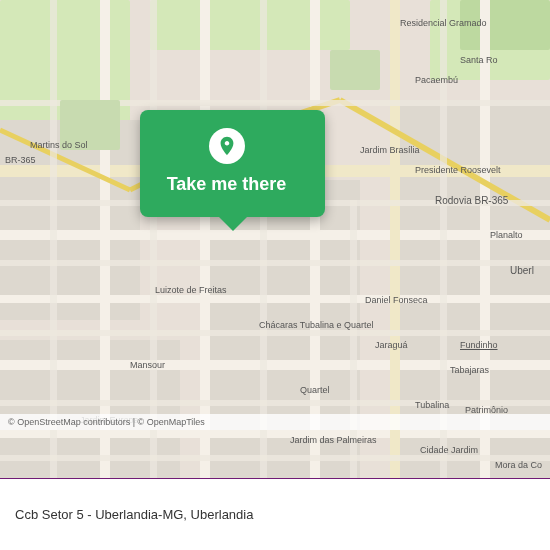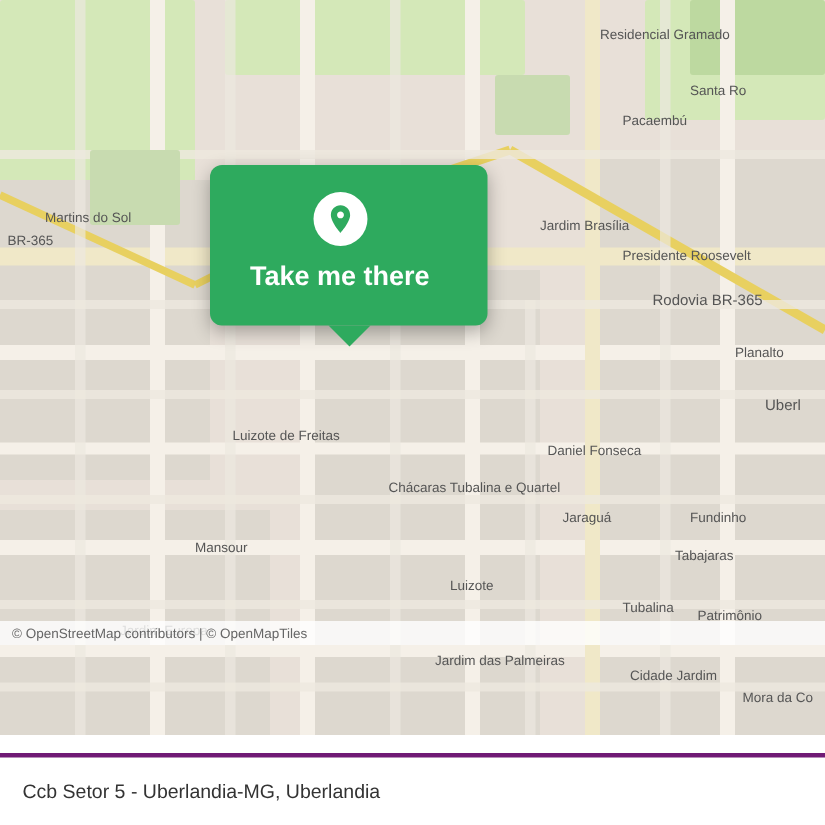--- a/index.html
+++ b/index.html
@@ -78,26 +78,26 @@
       font-size: 10px;
       color: #555;
       font-weight: 500;
       pointer-events: none;
       white-space: nowrap;
     }
 
     
     #bottom-bar {
       width: 550px;
-      height: 48px;
+      height: 72px;
       background: white;
       display: flex;
       align-items: center;
       padding: 0 15px;
-      border-top: 3px solid #701a75;
+      border-top: 1px solid #701a75;
       position: absolute;
       bottom: 0;
       left: 0;
     }
 
     .moovit-logo {
       margin-left: auto;
       display: flex;
       align-items: center;
       gap: 4px;
@@ -209,24 +209,24 @@
       <div class="map-label" style="top: 140px; left: 30px; font-size: 9px;">Martins do Sol</div>
       <div class="map-label" style="top: 145px; left: 360px; font-size: 9px;">Jardim Brasília</div>
       <div class="map-label" style="top: 165px; left: 415px; font-size: 9px;">Presidente Roosevelt</div>
       <div class="map-label" style="top: 195px; left: 435px; font-size: 10px; text-align: center;">Rodovia BR-365</div>
       <div class="map-label" style="top: 230px; left: 490px; font-size: 9px;">Planalto</div>
       <div class="map-label" style="top: 265px; left: 510px; font-size: 10px;">Uberl</div>
       <div class="map-label" style="top: 285px; left: 155px; font-size: 9px;">Luizote de Freitas</div>
       <div class="map-label" style="top: 295px; left: 365px; font-size: 9px;">Daniel Fonseca</div>
       <div class="map-label" style="top: 320px; left: 223px; font-size: 9px; margin-left: 36px;">Chácaras Tubalina e Quartel</div>
       <div class="map-label" style="top: 340px; left: 375px; font-size: 9px;">Jaraguá</div>
-      <div class="map-label" style="top: 340px; left: 460px; font-size: 9px;">Fundinho</div>
+      <div class="map-label" style="top: 340px; left: 460px; font-size: 9px; text-decoration: underline;">Fundinho</div>
       <div class="map-label" style="top: 360px; left: 130px; font-size: 9px;">Mansour</div>
       <div class="map-label" style="top: 365px; left: 450px; font-size: 9px;">Tabajaras</div>
-      <div class="map-label" style="top: 385px; left: 300px; font-size: 9px;">Luizote</div>
+      <div class="map-label" style="top: 385px; left: 300px; font-size: 9px;">Quartel</div>
       <div class="map-label" style="top: 400px; left: 415px; font-size: 9px;">Tubalina</div>
       <div class="map-label" style="top: 405px; left: 465px; font-size: 9px;">Patrimônio</div>
       <div class="map-label" style="top: 415px; left: 80px; font-size: 9px;">Jardim Europa</div>
       <div class="map-label" style="top: 435px; left: 290px; font-size: 9px;">Jardim das Palmeiras</div>
       <div class="map-label" style="top: 445px; left: 420px; font-size: 9px;">Cidade Jardim</div>
       <div class="map-label" style="top: 460px; left: 495px; font-size: 9px;">Mora da Co</div>
       <div class="map-label" style="top: 155px; left: 5px; font-size: 9px;">BR-365</div>
     </div>
 
   <div class="map-callout">

